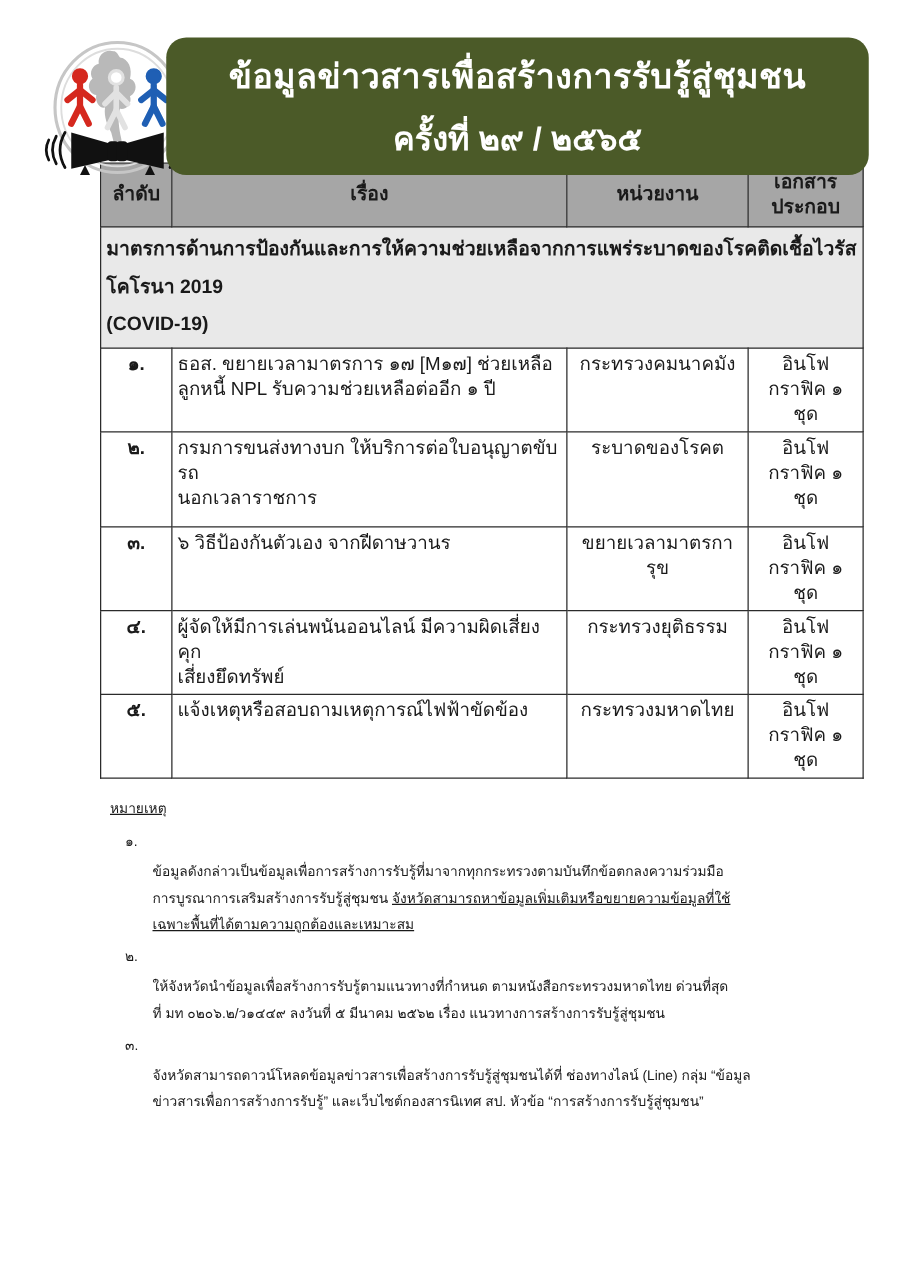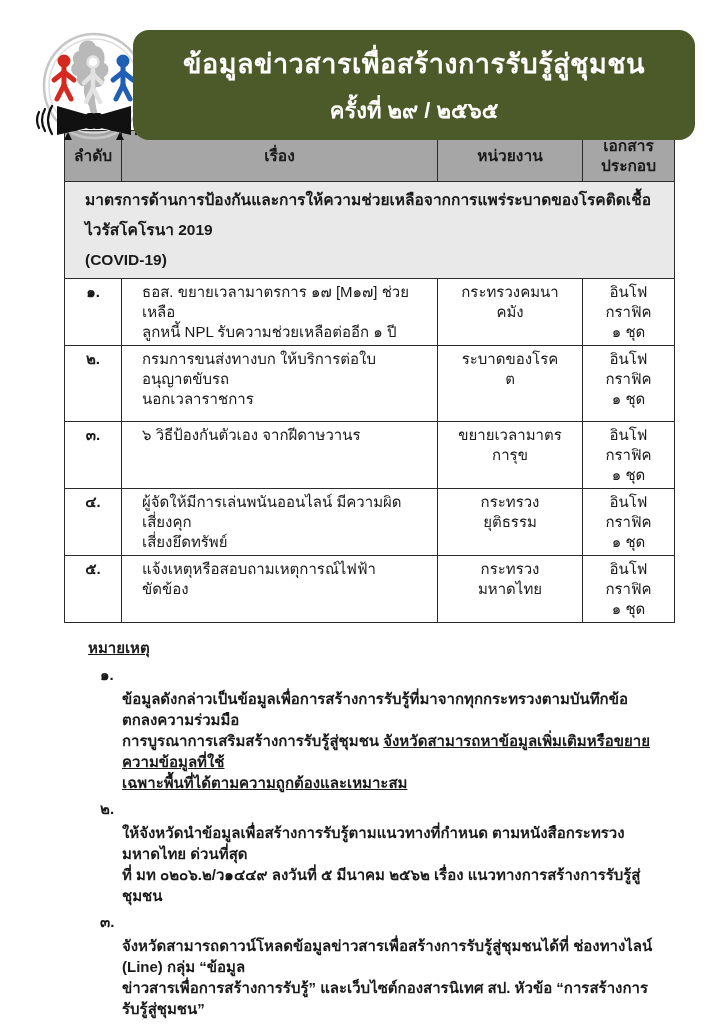--- a/index.html
+++ b/index.html
@@ -9,41 +9,41 @@
   }
   
   .header { position:relative; height:130px; }
   .logo { position:absolute; left:34px; top:28px; width:120px; height:120px; }
   .banner {
     position:absolute; left:133px; top:30px; width:562px; height:110px;
     background:#4b5a28; border-radius:16px; color:#ffffff; text-align:center;
     display:flex; flex-direction:column; justify-content:center; gap:8px;
   }
   .banner .t1 { font-size:27px; font-weight:bold; letter-spacing:0.5px; }
-  .banner .t2 { font-size:22px; font-weight:bold; }
+  .banner .t2 { font-size:26px; font-weight:bold; }
   
   table.doc {
-    margin-left:64px; width:610px; border-collapse:collapse; table-layout:fixed;
+    margin-left:80px; width:610px; border-collapse:collapse; table-layout:fixed;
     font-size:15px; line-height:20px;
   }
-  table.doc th, table.doc td { border:1px solid #2b2b2b; padding:3px 20px; vertical-align:top; }
+  table.doc th, table.doc td { border:1px solid #2b2b2b; padding:3px 4px; vertical-align:top; }
   table.doc th {
     background:#a6a6a6; font-weight:bold; text-align:center; font-size:15.5px;
     padding:5px 4px; vertical-align:middle;
   }
   td.sec {
     background:#e0e0e0; font-weight:bold; font-size:15.5px; padding:4px 9px;
   }
   td.sec.first { background:#e9e9e9; line-height:30px; }
   td.no  { text-align:center; font-weight:bold; }
   td.subj { white-space:pre-line; }
   td.agency, td.docs { text-align:center; }
   tr.tall td { padding-bottom:12px; }
   
-  .notes { margin:14px 60px 0 88px; font-size:15px; line-height:21px;font-weight:bold; }
+  .notes { margin:14px 60px 0 88px; font-size:11px; line-height:21px; }
   .notes-heading { text-decoration:underline; margin-bottom:6px; }
   .note-item { display:flex; margin:0 0 5px 12px; width:560px; }
   .note-no { width:22px; flex:none; }
   .note-text { flex:1; white-space:pre-line;margin-top:24px; }
   .u { text-decoration:underline; }
 </style>
 </head>
 <body>
 
 <div class="page">

